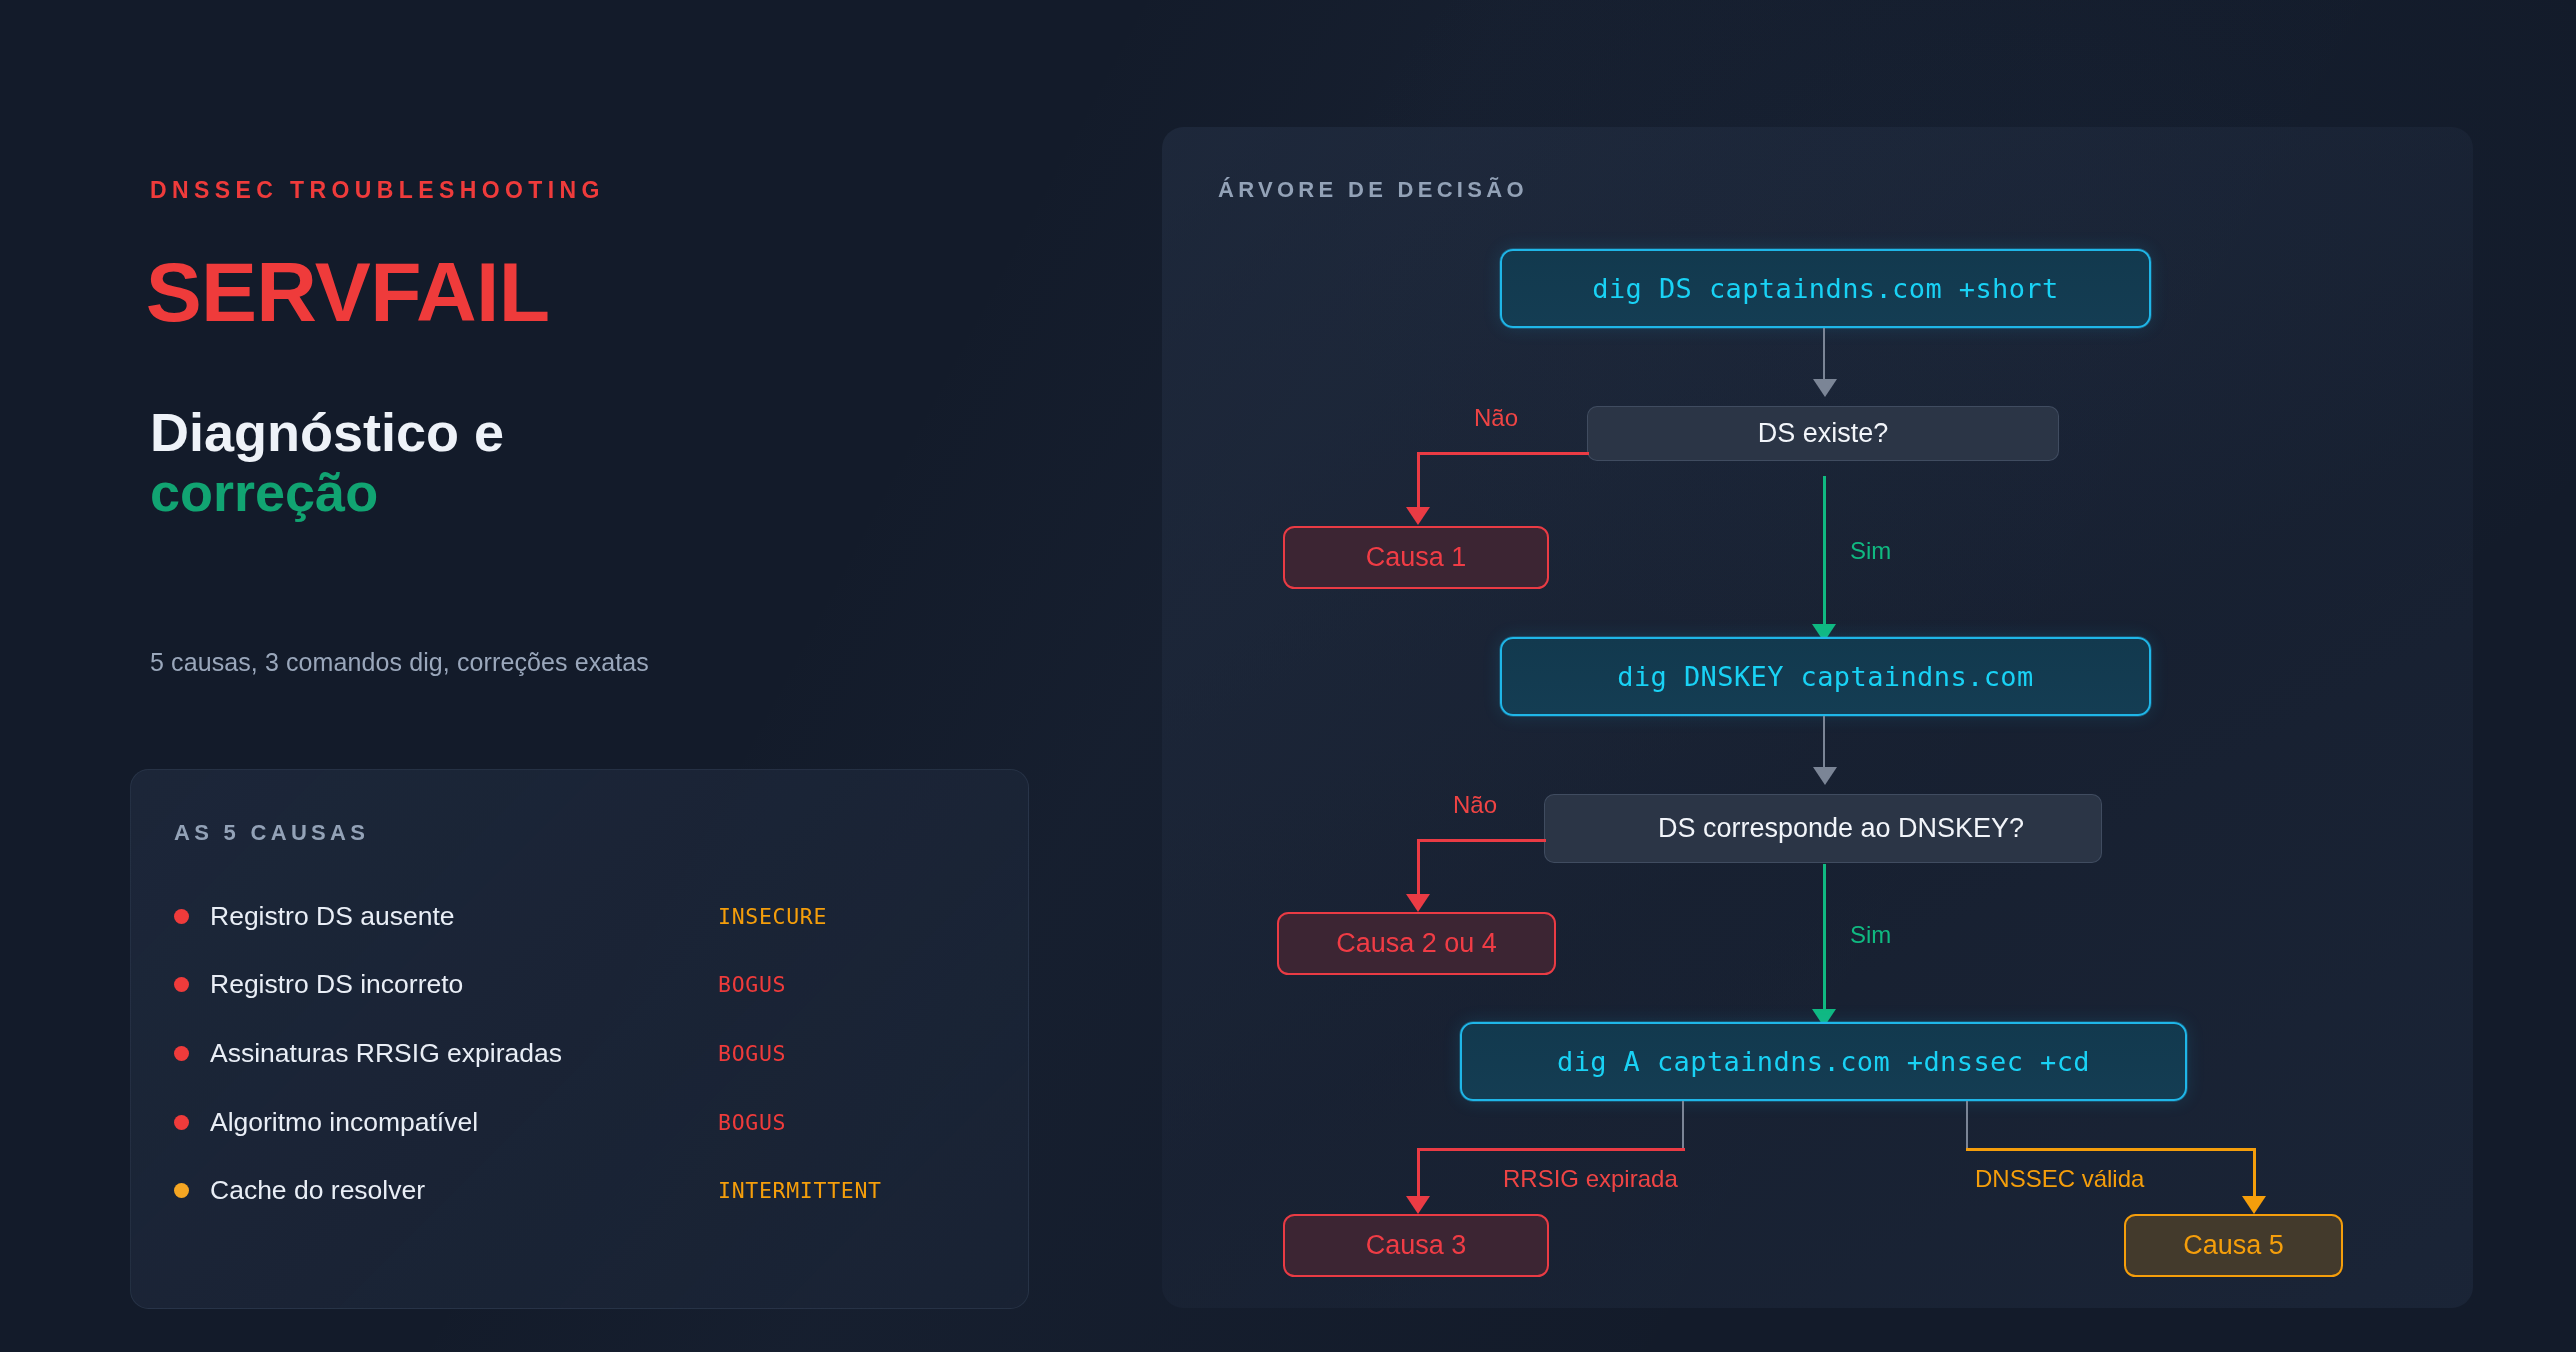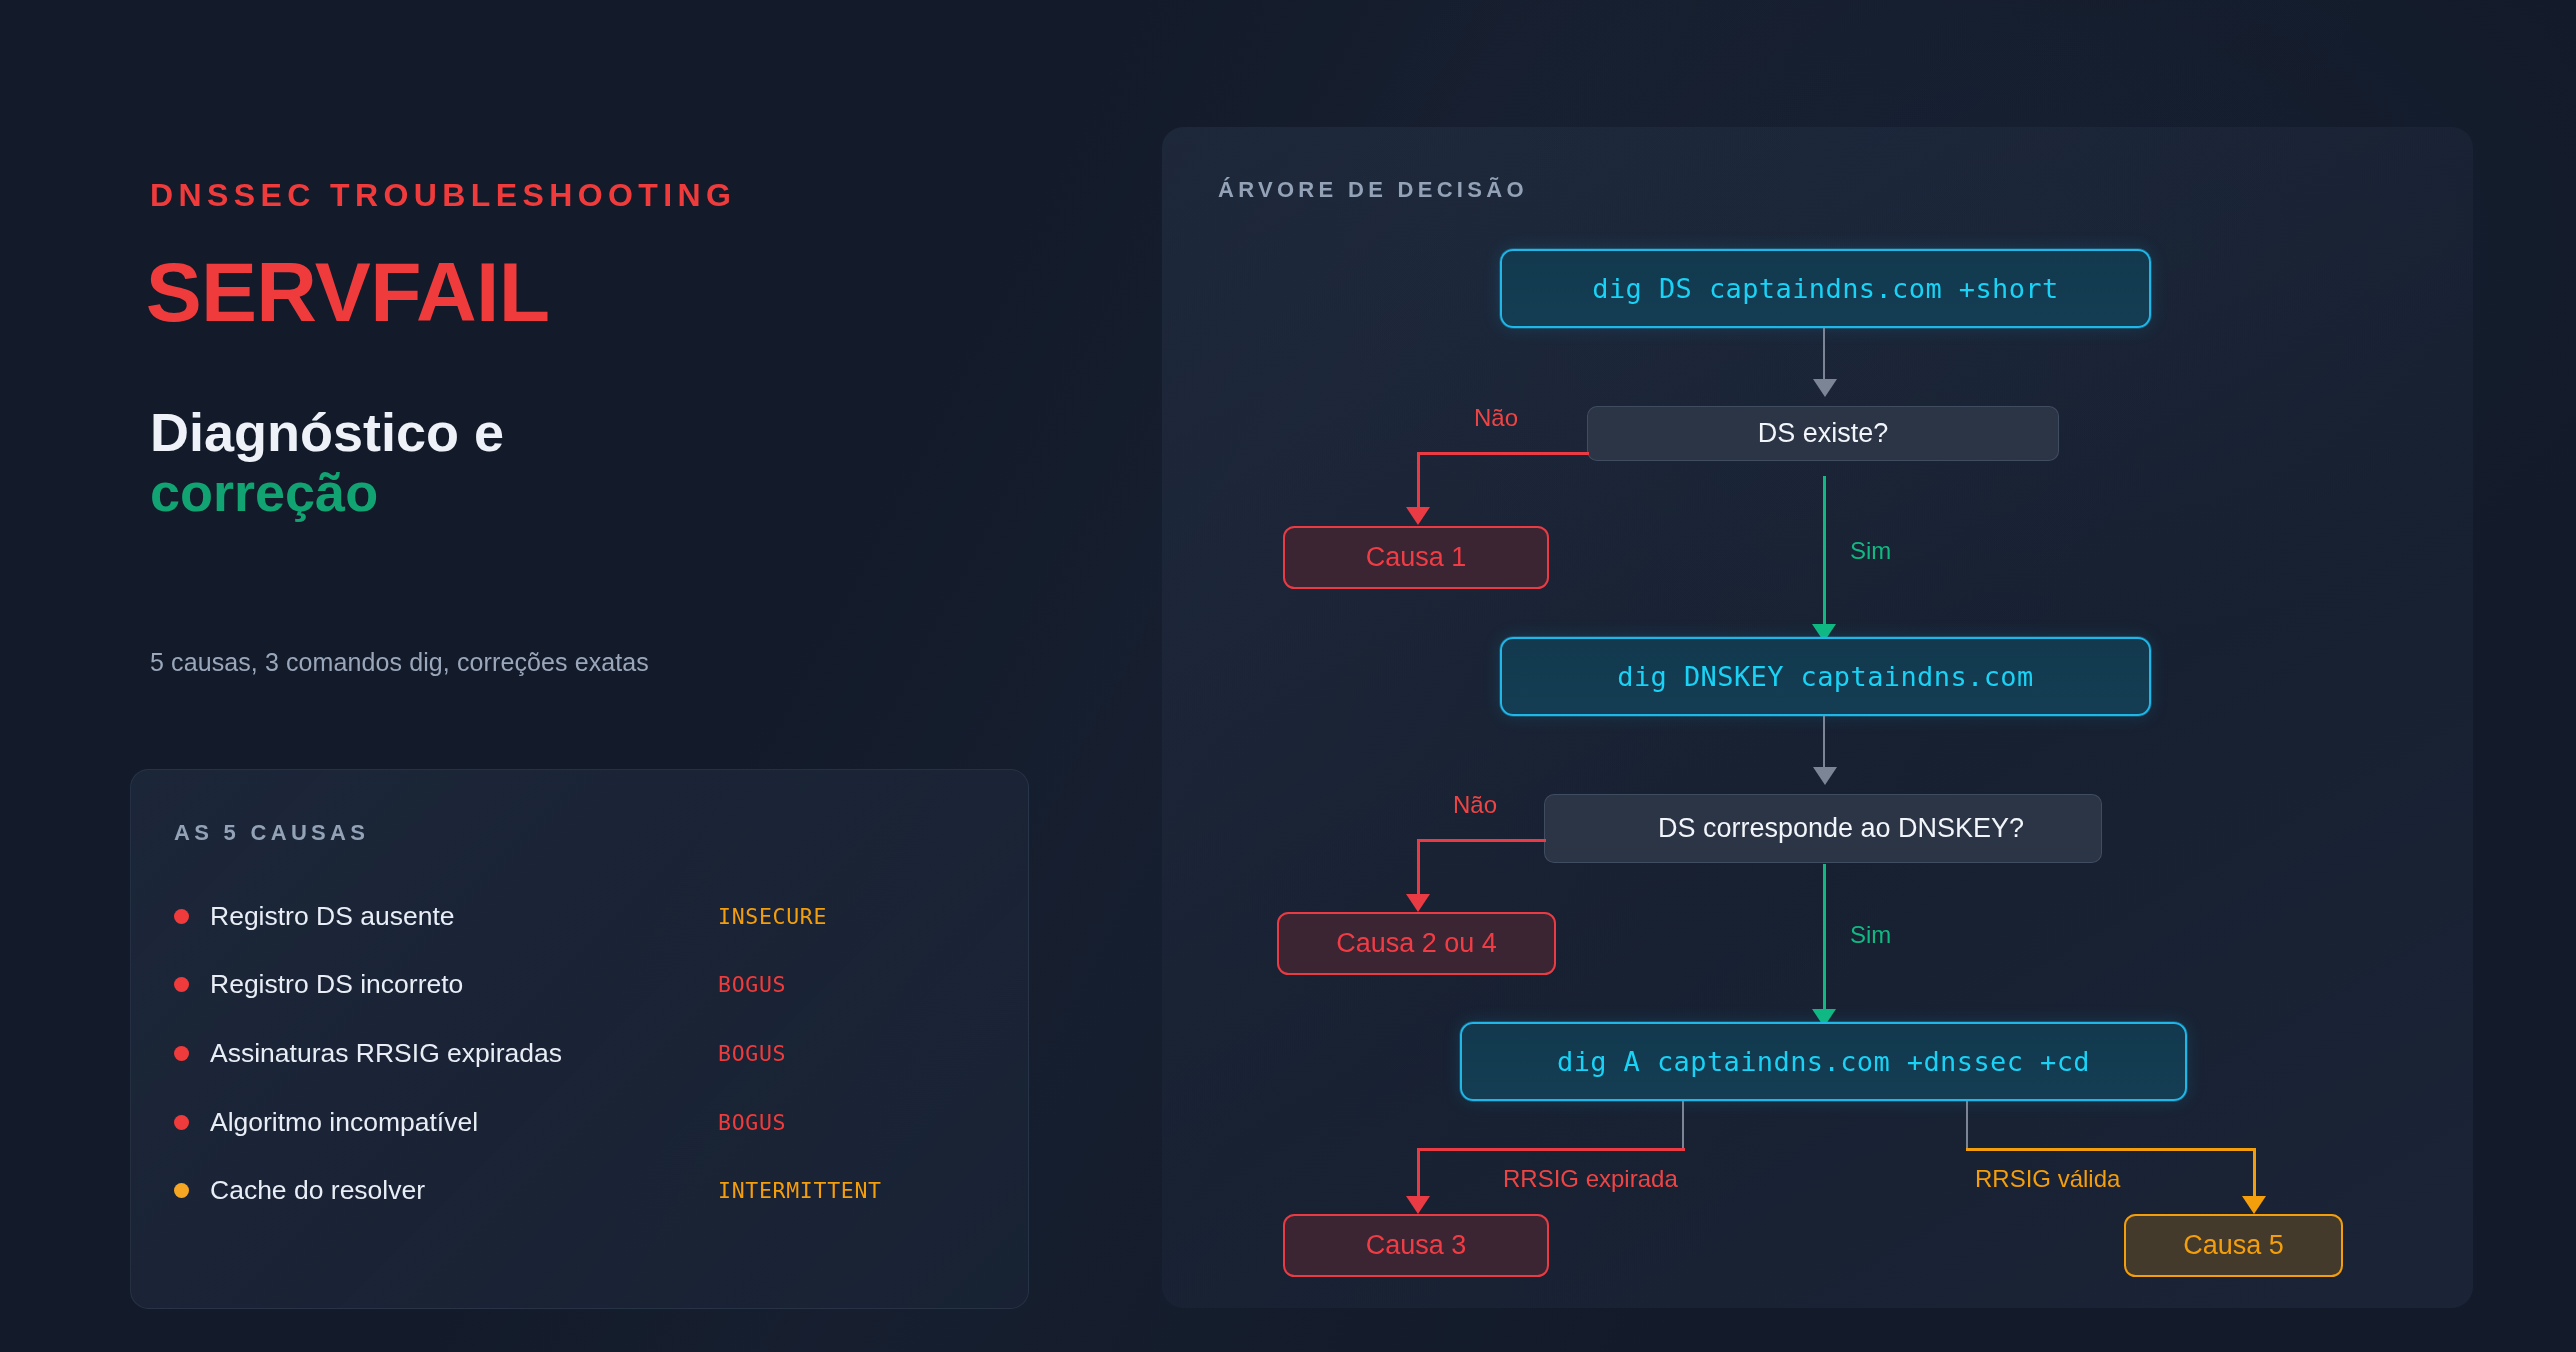--- a/index.html
+++ b/index.html
@@ -18,21 +18,21 @@
                       rgba(255,255,255,0.000) 74%),
       radial-gradient(1002px 644px at 78% 18%, rgba(60,100,150,0.055), rgba(0,0,0,0) 70%);
     pointer-events:none;
   }
 
   
   .left{ position:absolute; left:150px; top:0; width:887px; height:1352px; }
 
   .eyebrow{
     position:absolute; left:0; top:177px;
-    font-size:32px; font-weight:bold; letter-spacing:5.4px;
+    font-size:23px; font-weight:bold; letter-spacing:5.4px;
     color:#ef3b3b; white-space:nowrap;
   }
   .headline{
     position:absolute; left:-4.3px; top:250px;
     font-size:84px; font-weight:bold; letter-spacing:-0.7px;
     color:#ef3b3b; line-height:1;
   }
   .subhead{
     position:absolute; left:0; top:402px;
     font-size:54px; font-weight:bold; color:#eef2f8; line-height:1.12;
@@ -232,16 +232,16 @@
 <div class="edge red" style="left:1417px; top:1148px; width:2.9px; height:54px;"></div>
 <div class="arrow down red" style="left:1406px; top:1196px;"></div>
 <div class="edge-label red" style="left:1503px; top:1165px;">RRSIG expirada</div>
 
 <div class="node cause-node" style="left:1283px; top:1214px; width:266px; height:63px;">Causa 3</div>
 
 <div class="edge" style="left:1966px; top:1101px; width:2.1px; height:50px;"></div>
 <div class="edge amber" style="left:1966px; top:1148px; width:289px; height:2.9px;"></div>
 <div class="edge amber" style="left:2253px; top:1148px; width:2.9px; height:54px;"></div>
 <div class="arrow down amber" style="left:2242px; top:1196px;"></div>
-<div class="edge-label amber" style="left:1975px; top:1165px;">RRSIG válida</div>
+<div class="edge-label amber" style="left:1975px; top:1165px;">DNSSEC válida</div>
 
 <div class="node cause-node warn" style="left:2124px; top:1214px; width:219px; height:63px;">Causa 5</div>
 
 
 </body></html>

